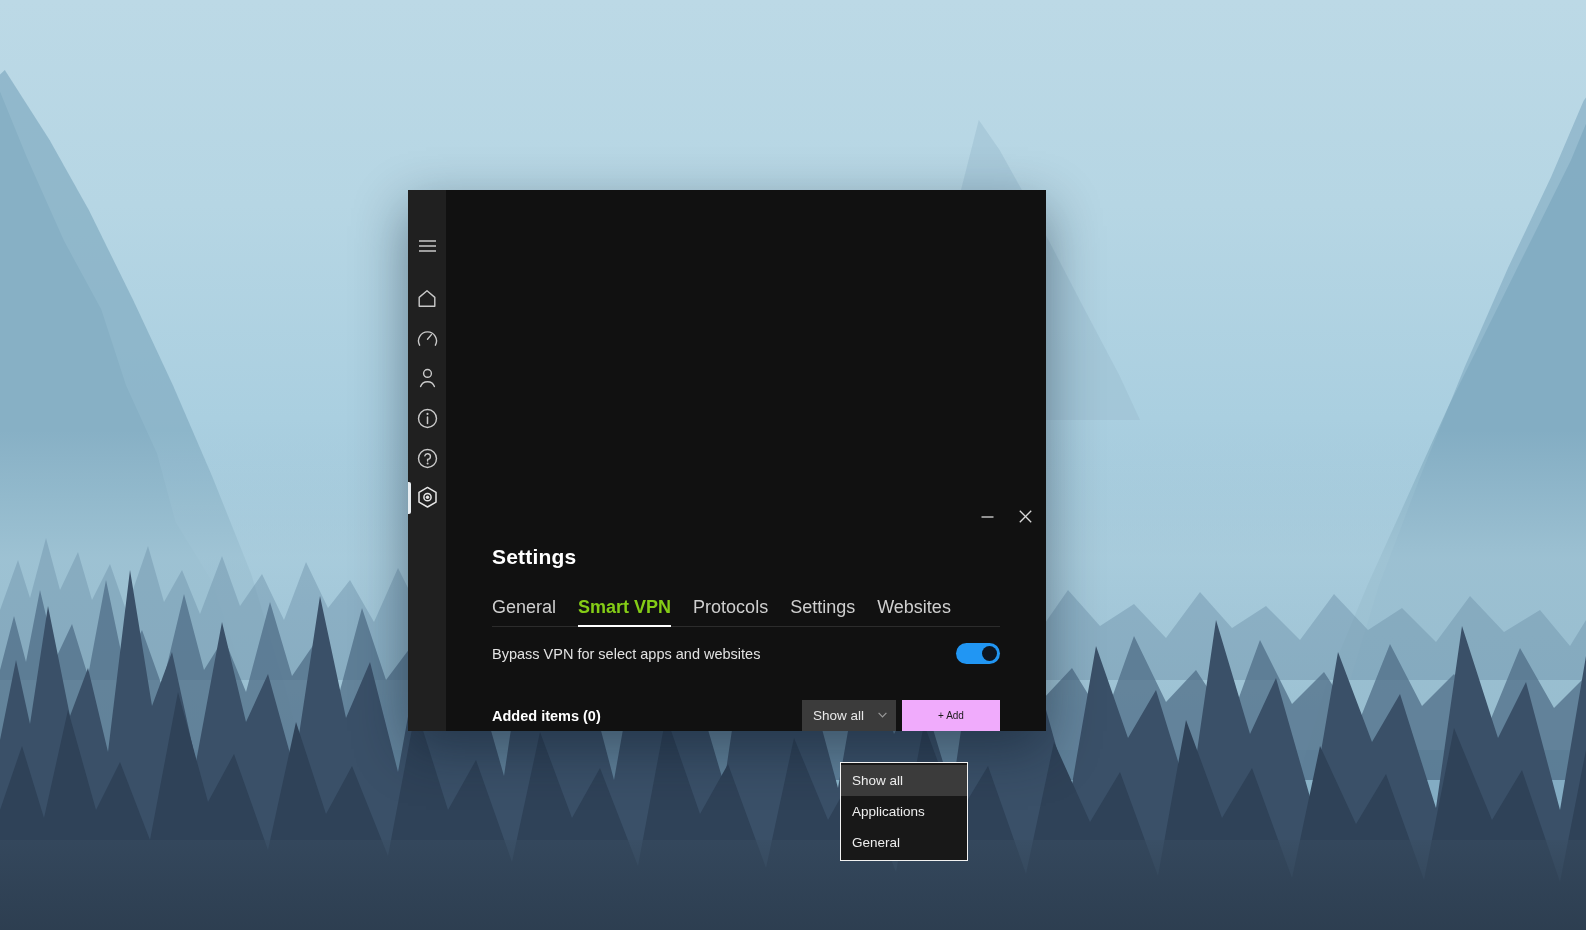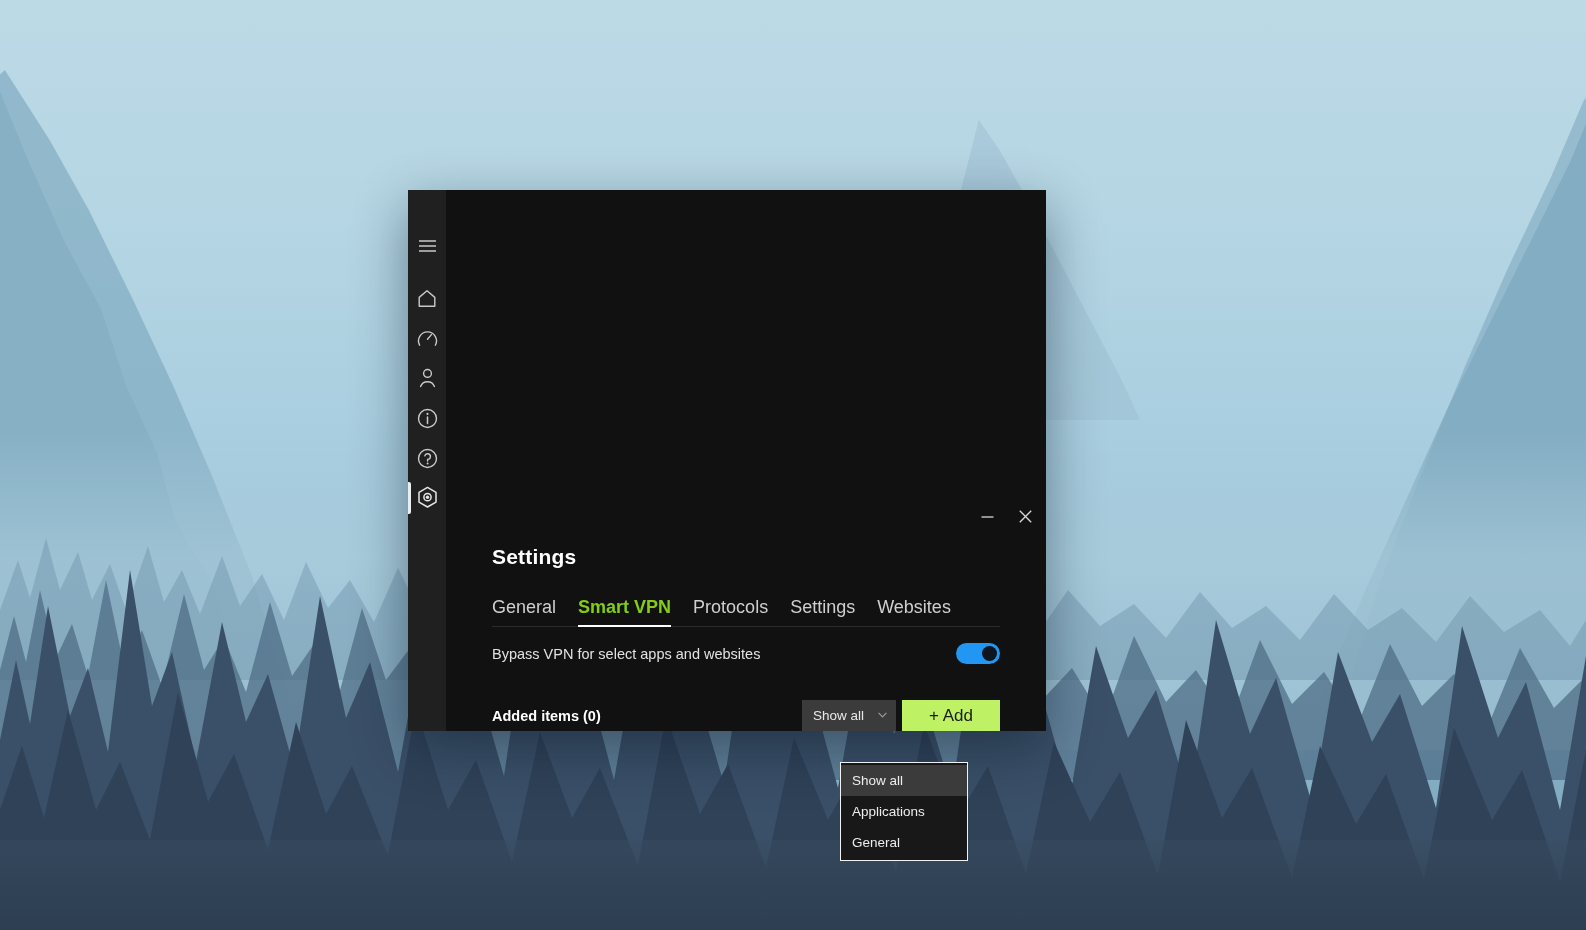--- a/index.html
+++ b/index.html
@@ -171,24 +171,24 @@
 
   #select-btn {
     background:#3b3b3b; color:#e8e8e8;
     width:94px; height:31px;
     display:flex; align-items:center; justify-content:space-between;
     padding:0 9px 0 11px; font-size:13.5px;
   }
   #select-btn .caret { color:#9a9a9a; font-size:9px; line-height:1; }
 
   #add-btn {
-    background:#bef264; color:#1b1b1b;
+    background:#f0abfc; color:#1b1b1b;
     width:98px; height:31px; margin-left:6px;
     display:flex; align-items:center; justify-content:center;
-    font-size:17px;
+    font-size:10px;
   }
 
   
   #dropdown {
     position:absolute;
     left:394px; top:261px;
     width:128px;
     background:#181818;
     border:1.5px solid #f2f2f2;
     z-index:40;

